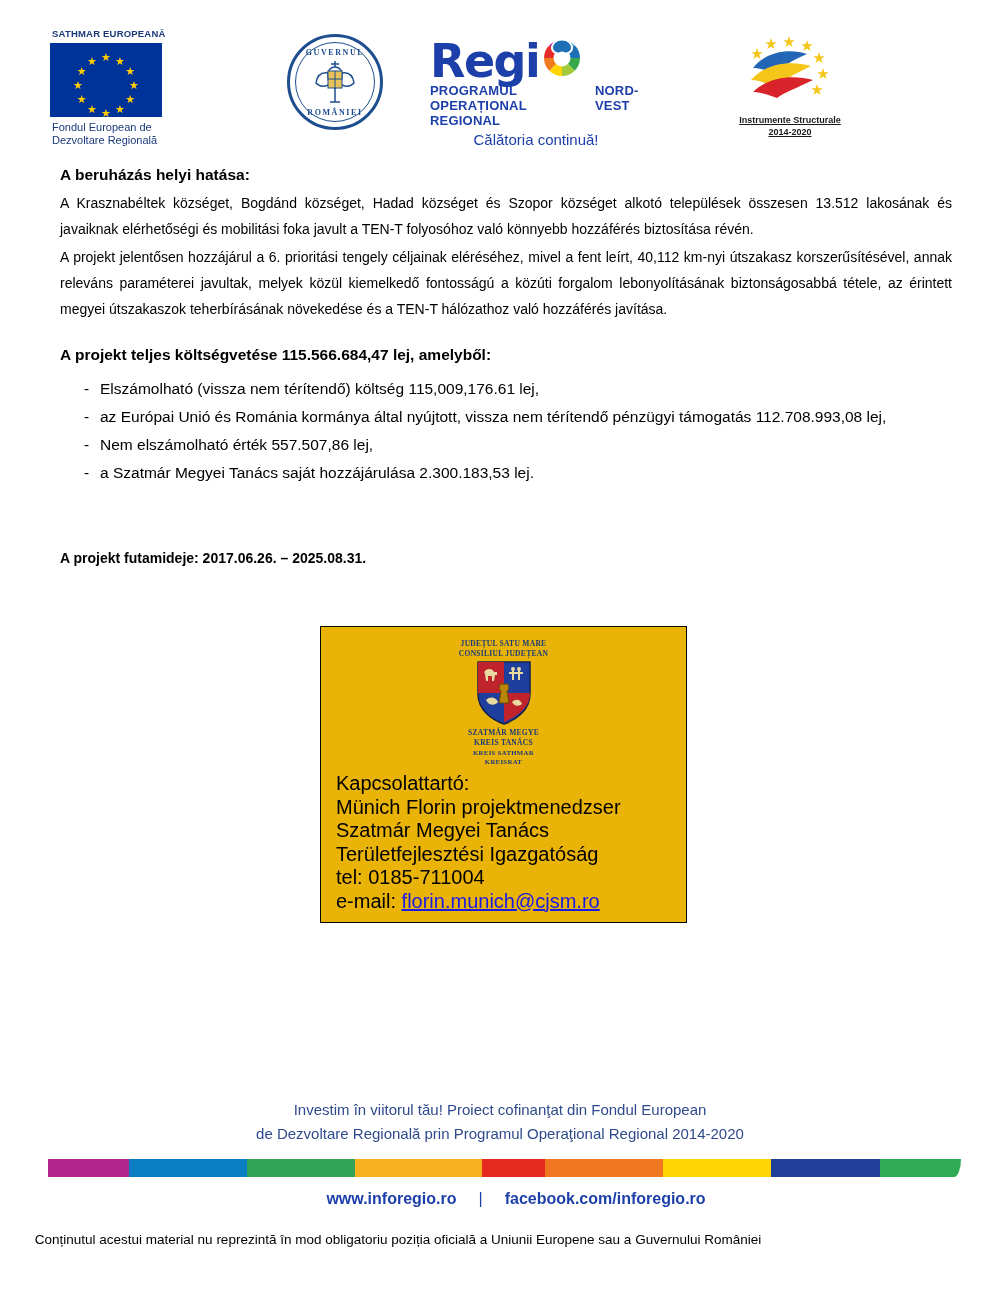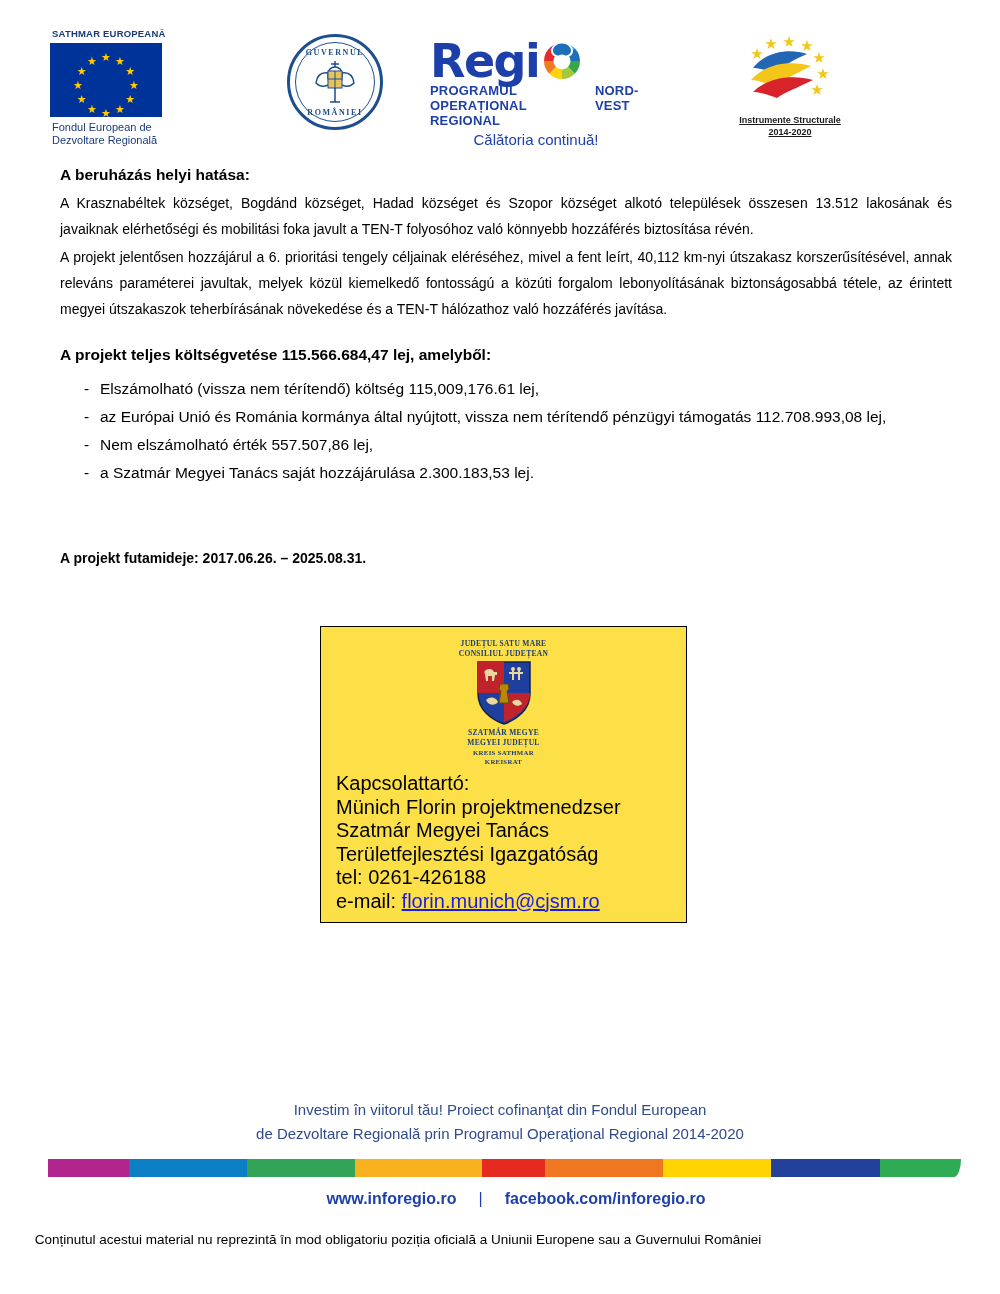--- a/index.html
+++ b/index.html
@@ -67,21 +67,21 @@
     position: absolute; left: 50%; top: 50%;
     transform: translate(-50%,-50%);
   }
 
   
   .regio-logo { width: 250px; position: relative; padding-top: 8px; }
   .regio-word {
     font-family: "DejaVu Sans", sans-serif;
     font-size: 46px; font-weight: 700; color: #1d3faa;
     letter-spacing: -1.5px; line-height: 50px;
-    display: flex; align-items: center;
+    display: flex; 
   }
   .regio-wheel { position: relative; width: 44px; height: 44px; margin-left: 1px; }
   .regio-sub {
     display: flex; 
     font-size: 13px; font-weight: 700; color: #1d3faa;
     letter-spacing: .2px; width: 212px; margin-top: -3px; gap: 8px;
   }
   .regio-tag {
     font-size: 15px; color: #1d3faa; text-align: center;
     width: 212px; margin-top: 3px; font-weight: 400;
@@ -117,21 +117,21 @@
   .b-text { flex: 1; text-align: justify; }
   .runtime {
     font-size: 14px; font-weight: 700; margin-top: 64px;
   }
 
   
   .contact-box {
     position: absolute; left: 320px; top: 626px;
     width: 367px; height: 297px;
     border: 1px solid #000;
-    background: #fde047;
+    background: #eab308;
   }
   .cj-logo { text-align: center; padding-top: 12px; }
   .cj-top {
     font-size: 7.5px; font-weight: 700; color: #1b3a7a;
     line-height: 9.5px; letter-spacing: .3px;
     font-family: "Liberation Serif", serif;
   }
   .cj-shield-wrap { display: flex; justify-content: center; margin: 2px 0 2px; }
   .cj-bot1 {
     font-size: 7.5px; font-weight: 700; color: #1b3a7a;
@@ -333,34 +333,34 @@
         <g fill="#e8d9a0">
           <path d="M10 40 c4 -4 10 -3 12 2 c-3 4 -9 4 -12 -2 Z"></path>
           <path d="M36 42 c4 -4 9 -2 10 2 c-4 3 -8 2 -10 -2 Z"></path>
         </g>
         <path d="M24 24 l8 0 1 5 -2 2 2 12 -10 0 2 -12 -2 -2 Z" fill="#b8860b" stroke="#6b4a05" stroke-width="1"></path>
       </svg>
     </div>
 
     <div class="cj-bot1">
       <div>SZATMÁR MEGYE</div>
-      <div>MEGYEI JUDEȚUL</div>
+      <div>KREIS TANÁCS</div>
     </div>
     <div class="cj-bot2">
       <div>KREIS SATHMAR</div>
       <div>KREISRAT</div>
     </div>
   </div>
 
   <div class="contact-lines">
     <div>Kapcsolattartó:</div>
     <div>Münich Florin projektmenedzser</div>
     <div>Szatmár Megyei Tanács</div>
     <div>Területfejlesztési Igazgatóság</div>
-    <div>tel: 0261-426188</div>
+    <div>tel: 0185-711004</div>
     <div>
       <span>e-mail: </span><a class="mail-link" href="#">florin.munich@cjsm.ro</a>
     </div>
   </div>
 </div>
 
 <div class="footer-slogan">
   <div>Investim în viitorul tău! Proiect cofinanţat din Fondul European</div>
   <div>de Dezvoltare Regională prin Programul Operaţional Regional 2014-2020</div>
 </div>

